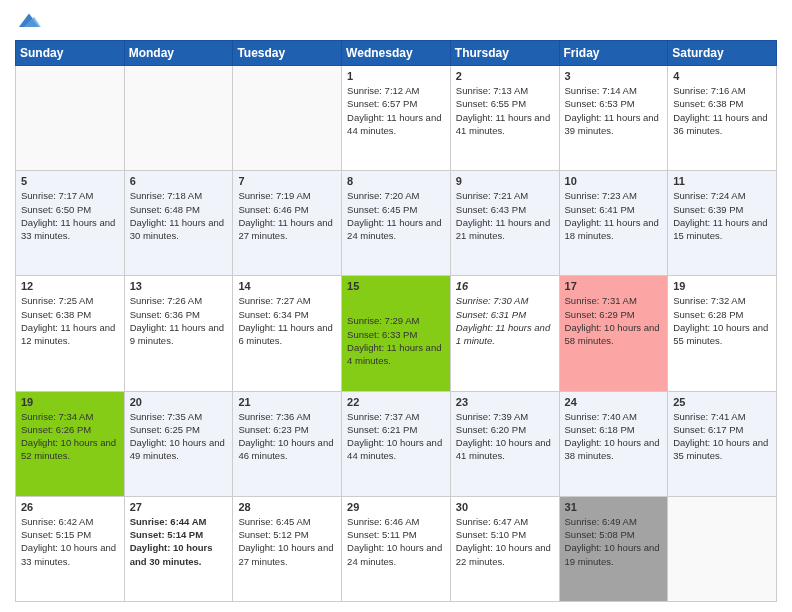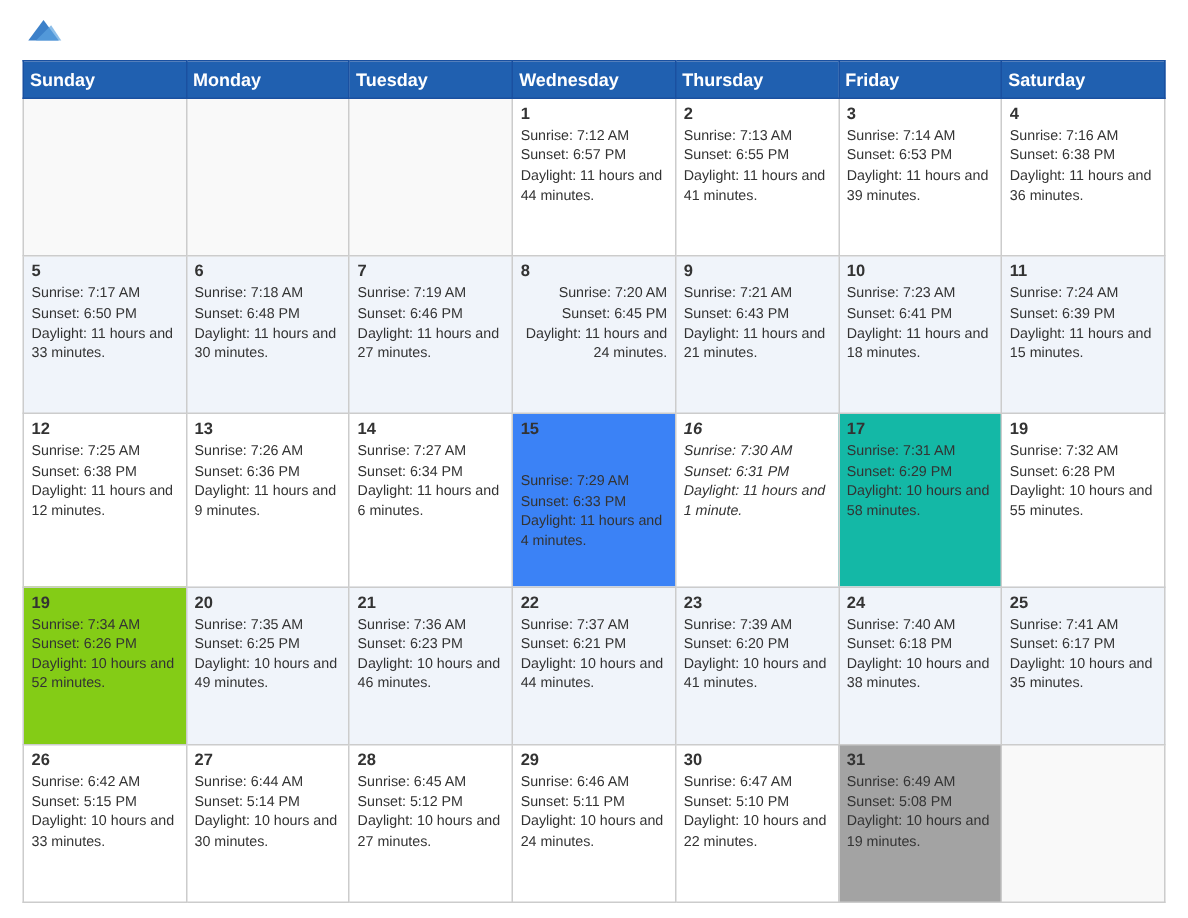--- a/index.html
+++ b/index.html
@@ -174,21 +174,21 @@
 Daylight: 11 hours and 30 minutes.</div>
           </td>
           <td style="background-color: rgb(240, 244, 250);">
             <span class="day-num">7</span>
             <div class="day-info" style="white-space: pre-line;">Sunrise: 7:19 AM
 Sunset: 6:46 PM
 Daylight: 11 hours and 27 minutes.</div>
           </td>
           <td style="background-color: rgb(240, 244, 250);">
             <span class="day-num">8</span>
-            <div class="day-info" style="white-space: pre-line; text-align: right;">Sunrise: 7:20 AM
+            <div class="day-info" style="white-space: pre-line;">Sunrise: 7:20 AM
 Sunset: 6:45 PM
 Daylight: 11 hours and 24 minutes.</div>
           </td>
           <td style="background-color: rgb(240, 244, 250);">
             <span class="day-num">9</span>
             <div class="day-info" style="white-space: pre-line;">Sunrise: 7:21 AM
 Sunset: 6:43 PM
 Daylight: 11 hours and 21 minutes.</div>
           </td>
           <td style="background-color: rgb(240, 244, 250);">
@@ -216,33 +216,33 @@
             <div class="day-info" style="white-space: pre-line;">Sunrise: 7:26 AM
 Sunset: 6:36 PM
 Daylight: 11 hours and 9 minutes.</div>
           </td>
           <td style="background-color: rgb(255, 255, 255);">
             <span class="day-num">14</span>
             <div class="day-info" style="white-space: pre-line;">Sunrise: 7:27 AM
 Sunset: 6:34 PM
 Daylight: 11 hours and 6 minutes.</div>
           </td>
-          <td style="background-color: #3b82f6;">
+          <td style="background-color: #84cc16;">
             <span class="day-num">15</span>
             <div class="day-info" style="white-space: pre-line; margin-top: 22px;">Sunrise: 7:29 AM
 Sunset: 6:33 PM
 Daylight: 11 hours and 4 minutes.</div>
           </td>
           <td style="background-color: rgb(255, 255, 255); font-style: italic;">
             <span class="day-num">16</span>
             <div class="day-info" style="white-space: pre-line;">Sunrise: 7:30 AM
 Sunset: 6:31 PM
 Daylight: 11 hours and 1 minute.</div>
           </td>
-          <td style="background-color: #14b8a6;">
+          <td style="background-color: #fca5a5;">
             <span class="day-num">17</span>
             <div class="day-info" style="white-space: pre-line;">Sunrise: 7:31 AM
 Sunset: 6:29 PM
 Daylight: 10 hours and 58 minutes.</div>
           </td>
           <td style="background-color: rgb(255, 255, 255);">
             <span class="day-num">19</span>
             <div class="day-info" style="white-space: pre-line;">Sunrise: 7:32 AM
 Sunset: 6:28 PM
 Daylight: 10 hours and 55 minutes.</div>
@@ -294,21 +294,21 @@
         </tr>
         <tr>
           <td style="background-color: rgb(255, 255, 255);">
             <span class="day-num">26</span>
             <div class="day-info" style="white-space: pre-line;">Sunrise: 6:42 AM
 Sunset: 5:15 PM
 Daylight: 10 hours and 33 minutes.</div>
           </td>
           <td style="background-color: rgb(255, 255, 255);">
             <span class="day-num">27</span>
-            <div class="day-info" style="white-space: pre-line;">Sunrise: 6:44 AM
+            <div class="day-info" style="white-space: pre-line; font-weight: bold;">Sunrise: 6:44 AM
 Sunset: 5:14 PM
 Daylight: 10 hours and 30 minutes.</div>
           </td>
           <td style="background-color: rgb(255, 255, 255);">
             <span class="day-num">28</span>
             <div class="day-info" style="white-space: pre-line;">Sunrise: 6:45 AM
 Sunset: 5:12 PM
 Daylight: 10 hours and 27 minutes.</div>
           </td>
           <td style="background-color: rgb(255, 255, 255);">

